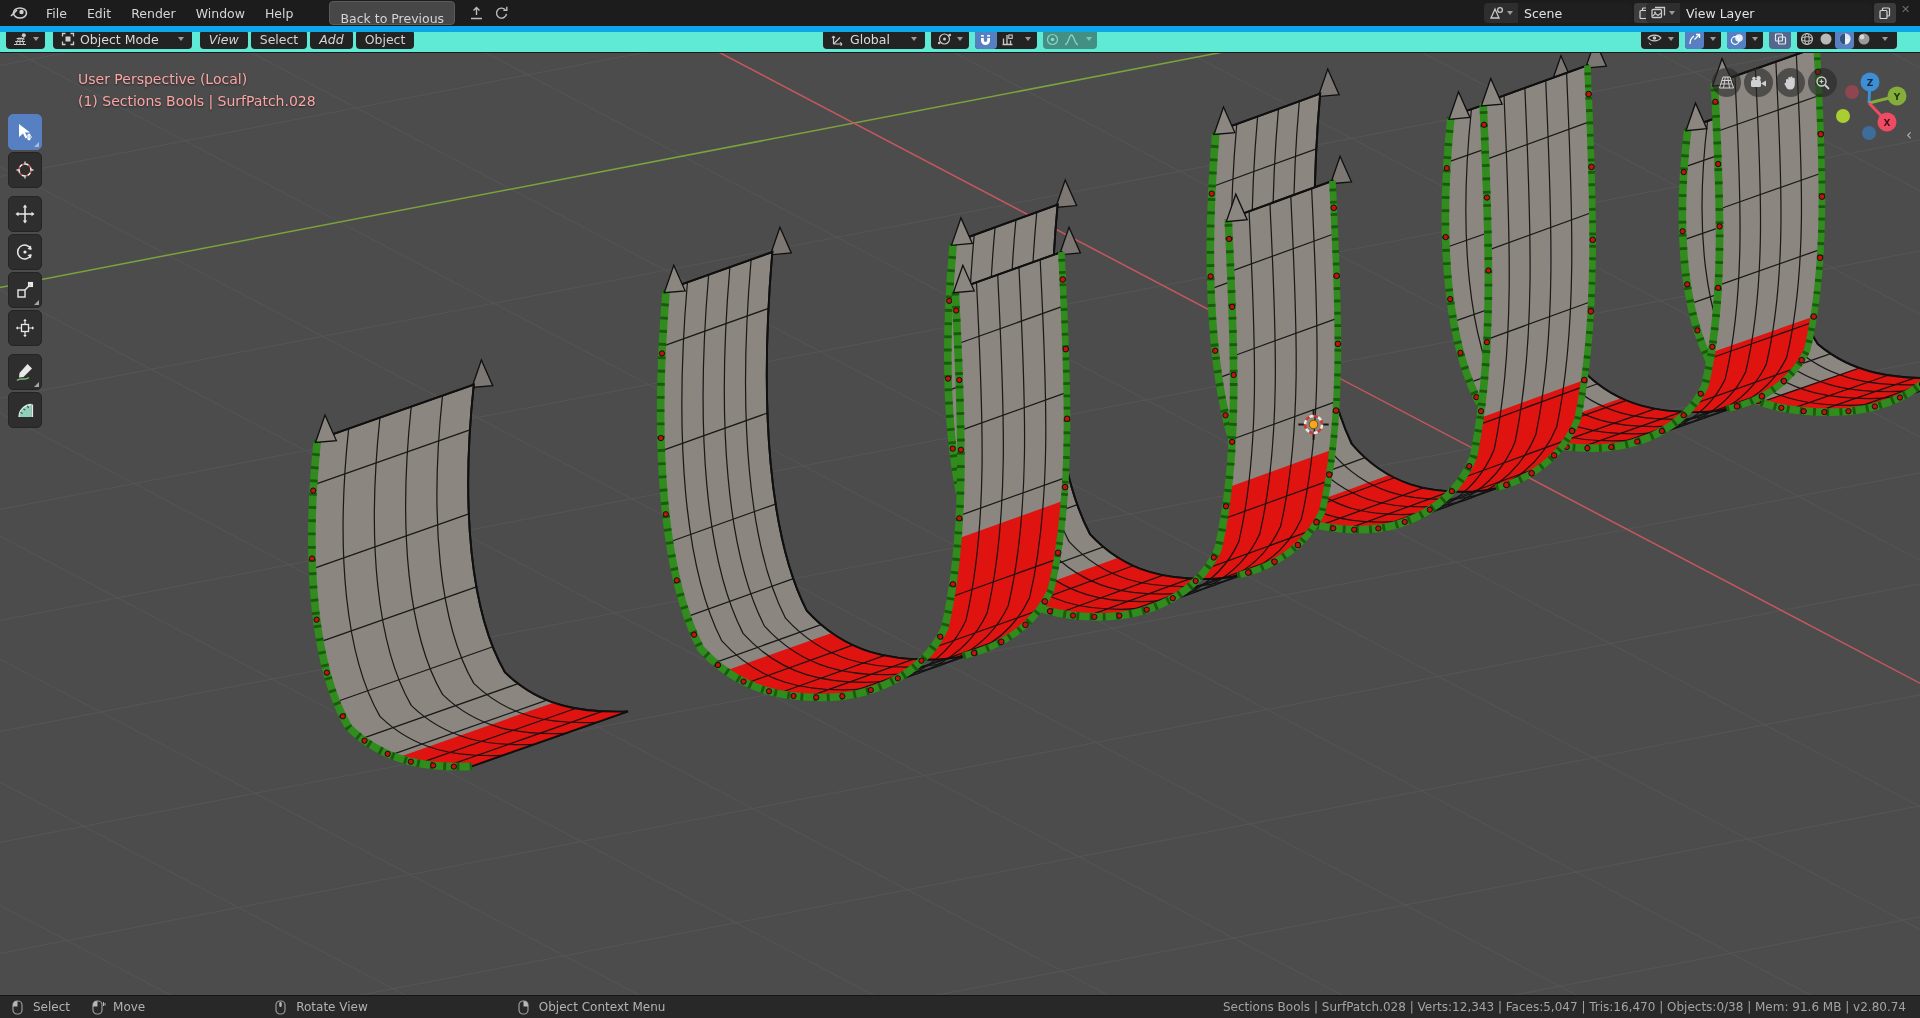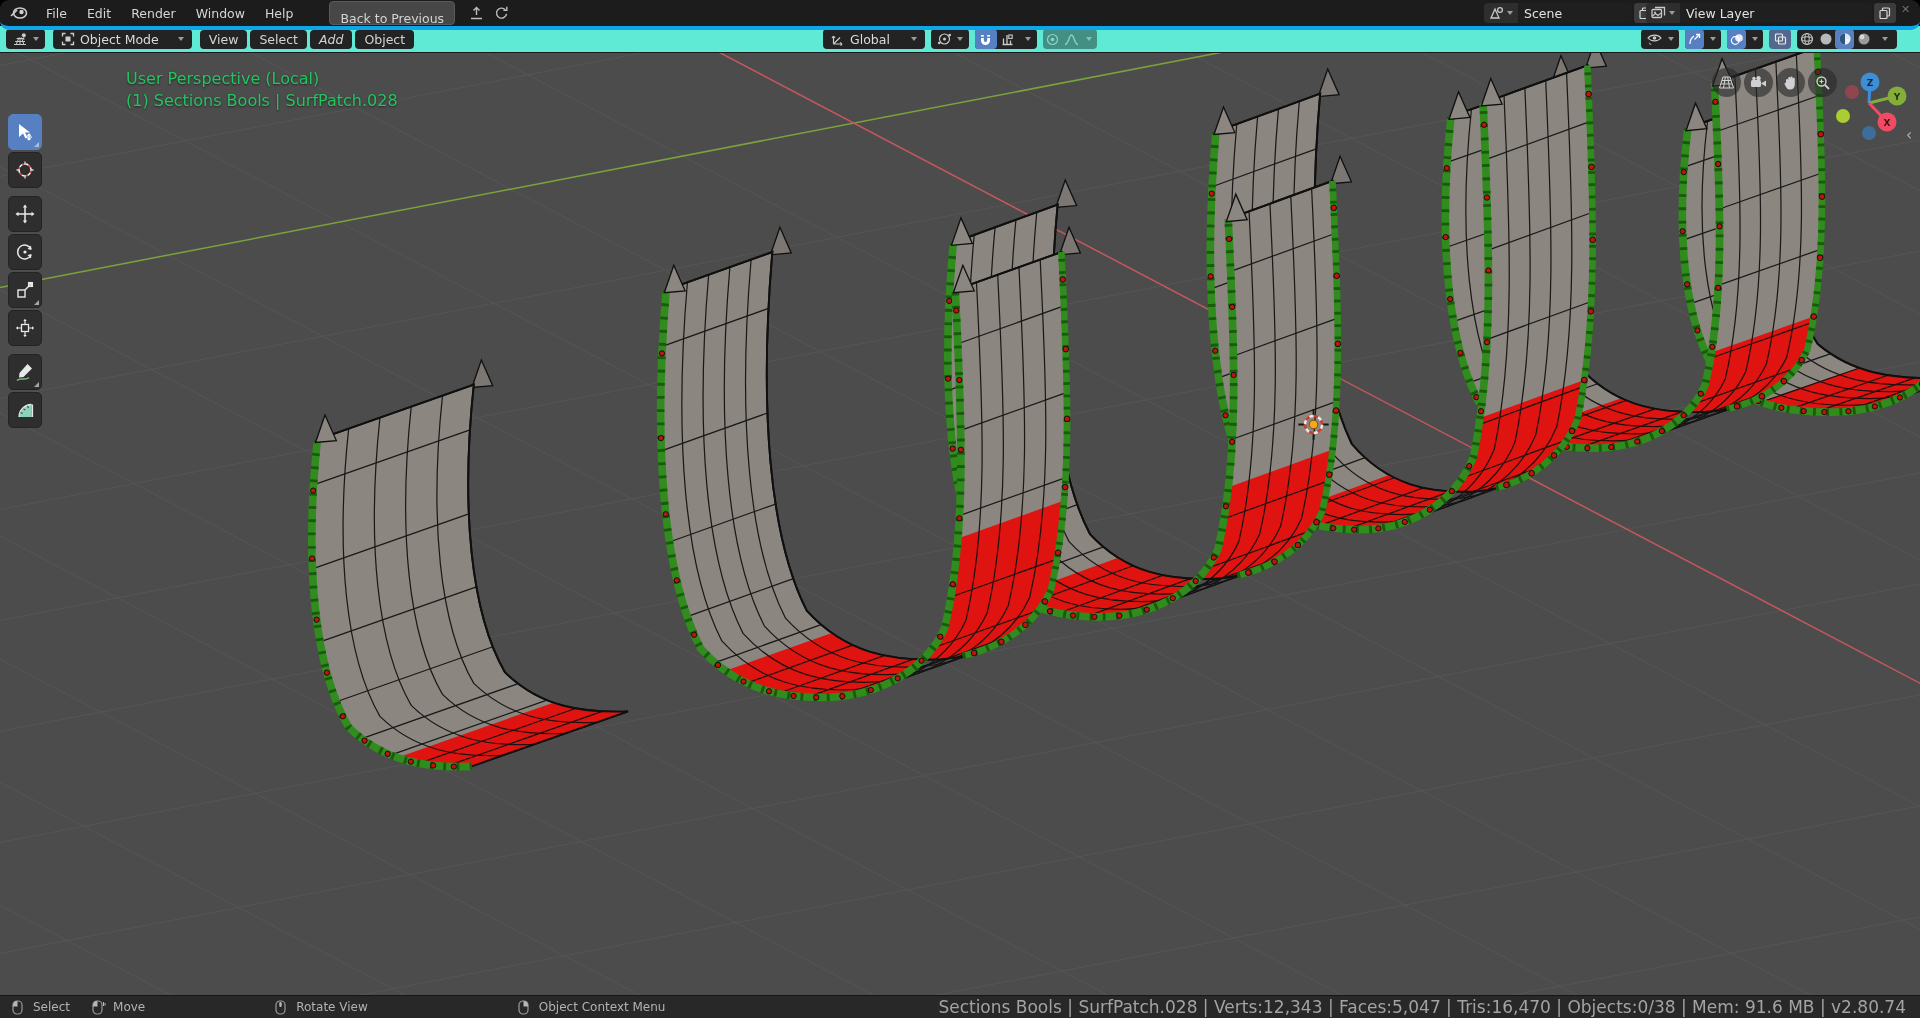--- a/index.html
+++ b/index.html
@@ -1,20 +1,20 @@
 <!DOCTYPE html>
 <html><head>
 <meta charset="utf-8">
 <style>
   html,body{margin:0;padding:0;background:#000;}
   body{width:1920px;height:1018px;position:relative;overflow:hidden;
        font-family:"DejaVu Sans","Liberation Sans",sans-serif;
        -webkit-font-smoothing:antialiased;color:#d8d8d8;font-size:12.5px;}
   .bar{position:absolute;left:0;right:0;display:flex;align-items:center;}
-  #topbar{top:0;height:26px;background:#1c1c1c;border-bottom:4px solid #0ea5e9;z-index:30;border-radius:9px;}
+  #topbar{top:0;height:26px;background:#1c1c1c;border-bottom:6px solid #0ea5e9;z-index:30;}
   #vheader{top:26px;height:26px;background:#5eead4;border-bottom:1px solid #1a1a1a;z-index:25;}
   #statusbar{bottom:0;height:22px;background:#282828;border-top:1px solid #161616;z-index:30;color:#a8a8a8;font-size:12px;}
   #viewport{position:absolute;top:52px;left:0;width:1920px;height:944px;background:#4c4c4c;overflow:hidden;}
   #scene-svg{position:absolute;top:0;left:0;}
 
   .menu-item{padding:3px 10px;border-radius:4px;color:#d4d4d4;cursor:default;}
   .hbtn{display:inline-flex;align-items:center;gap:5px;background:#232323;border-radius:4px;
         height:20px;padding:0 8px;color:#dadada;}
   .hgroup{display:inline-flex;align-items:center;background:#232323;border-radius:4px;height:20px;}
   .hgroup>*{display:inline-flex;align-items:center;justify-content:center;height:20px;}
@@ -33,30 +33,30 @@
   .xbtn{color:#6f6f6f;font-size:11px;padding:0 5px;}
 
   #toolbar{position:absolute;top:62px;left:8px;width:34px;z-index:10;}
   .tool{width:34px;height:36px;background:#2e2e2e;border:1px solid #242424;border-radius:5px;
         margin-bottom:2px;display:flex;align-items:center;justify-content:center;position:relative;box-sizing:border-box;}
   .tool.active{background:#5680c2;border-color:#5680c2;}
   .tool.gap{margin-top:8px;}
   .tool .subtri{position:absolute;right:2px;bottom:2px;width:0;height:0;
         border-left:5px solid transparent;border-bottom:5px solid #cfcfcf;opacity:.75;}
 
-  #overlay-text{position:absolute;left:78px;top:16px;color:#22c55e;font-size:16px;
-                text-shadow:0 1px 2px rgba(0,0,0,.55);line-height:22px;z-index:5;margin-left:48px;}
+  #overlay-text{position:absolute;left:78px;top:16px;color:#fca5a5;font-size:14px;
+                text-shadow:0 1px 2px rgba(0,0,0,.55);line-height:22px;z-index:5;}
   #nav-buttons{position:absolute;top:16px;left:1712px;display:flex;gap:3px;z-index:6;}
   .navcircle{width:29px;height:29px;border-radius:50%;background:rgba(40,40,40,.6);
              display:flex;align-items:center;justify-content:center;}
   #gizmo{position:absolute;left:1824px;top:6px;z-index:6;}
   #collapse-arrow{position:absolute;left:1906px;top:74px;color:#b5b5b5;font-size:15px;z-index:6;}
 
   .hint{display:inline-flex;align-items:center;gap:7px;color:#b2b2b2;}
-  #stats{position:absolute;right:14px;top:0;height:22px;display:flex;align-items:center;color:#a3a3a3;font-size:17px;}
+  #stats{position:absolute;right:14px;top:0;height:22px;display:flex;align-items:center;color:#a3a3a3;font-size:12px;}
   svg{display:block;}
 </style>
 </head>
 <body>
 
 <div id="topbar" class="bar">
   <span style="margin:0 8px 0 10px">
     <svg width="18" height="14" viewBox="0 0 18 14">
       <ellipse cx="10" cy="7" rx="6.5" ry="5" fill="none" stroke="#cfcfcf" stroke-width="1.6"></ellipse>
       <circle cx="11.5" cy="6" r="2.2" fill="#cfcfcf"></circle>
@@ -140,21 +140,21 @@
   <span class="hbtn" style="margin-left:8px">
     <svg width="14" height="14" viewBox="0 0 14 14">
       <path d="M1.5 4.5 V1.5 H4.5 M9.5 1.5 H12.5 V4.5 M12.5 9.5 V12.5 H9.5 M4.5 12.5 H1.5 V9.5" fill="none" stroke="#cfcfcf" stroke-width="1.3"></path>
       <rect x="4.5" y="4.5" width="5" height="5" fill="#cfcfcf"></rect>
     </svg>
     <span>Object Mode</span>
     <span class="chev" style="margin-left:14px"></span>
   </span>
 
   <span id="vheader-menus" style="margin-left:8px;display:inline-flex;gap:3px">
-      <span class="menu-item" style="background: rgb(35, 35, 35); padding: 2px 9px;">View</span>
+      <span class="menu-item" style="background: rgb(35, 35, 35); padding: 2px 9px; font-style: italic;">View</span>
       <span class="menu-item" style="background: rgb(35, 35, 35); padding: 2px 9px;">Select</span>
       <span class="menu-item" style="background: rgb(35, 35, 35); padding: 2px 9px; font-style: italic;">Add</span>
       <span class="menu-item" style="background: rgb(35, 35, 35); padding: 2px 9px;">Object</span>
     </span>
 
   <span style="position:absolute;left:823px;display:inline-flex;align-items:center;gap:6px">
     <span class="hbtn">
       <svg width="14" height="13" viewBox="0 0 14 13">
         <path d="M2.5 11 V3 M2.5 11 H11" stroke="#c9c9c9" stroke-width="1.2" fill="none"></path>
         <path d="M2.5 3 L1 5 M2.5 3 L4 5 M11 11 L9 9.6 M11 11 L9.6 12.6" stroke="#c9c9c9" stroke-width="1.2" fill="none"></path>

